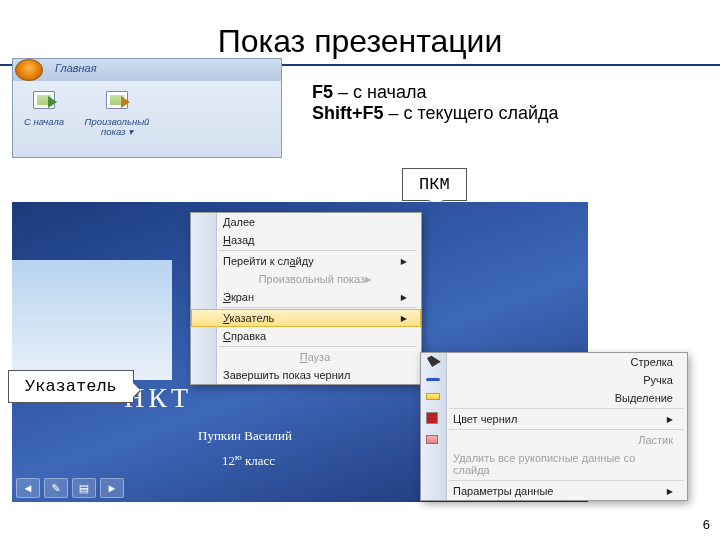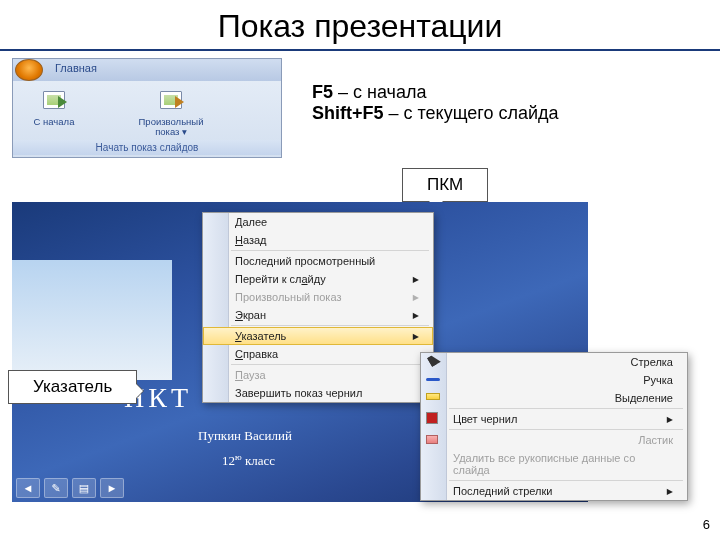--- a/index.html
+++ b/index.html
@@ -1,25 +1,25 @@
 <!DOCTYPE html>
 <html><head>
 <meta charset="utf-8">
 <style>
   * { box-sizing: border-box; margin: 0; padding: 0; }
   body { width: 720px; height: 540px; font-family: "Segoe UI", Tahoma, sans-serif; background: #fff; position: relative; overflow: hidden; }
   
-  .page-title { font-size: 32px; font-weight: 400; text-align: center; padding: 8px 0 4px; border-bottom: 2px solid #1a3a7a; font-family: Arial, sans-serif; }
-  
-  .ribbon-area { position: absolute; top: 58px; left: 12px; width: 270px; height: 100px; border: 1px solid #8a9bb8; background: linear-gradient(#e8eff8, #d4e0f0); }
+  .page-title { font-size: 32px; font-weight: 400; text-align: center; padding: 23px 0 4px; border-bottom: 2px solid #1a3a7a; font-family: Arial, sans-serif; }
+  
+  .ribbon-area { position: absolute; top: 58px; left: 12px; width: 270px; height: 100px; border: 1px solid #8a9bb8; background: linear-gradient(#e8eff8, #d4e0f0); font-style: italic; }
   .ribbon-tabs { display: flex; background: linear-gradient(#d0ddf0, #b8c9e4); height: 22px; font-size: 11px; }
   .ribbon-office { width: 28px; height: 22px; background: radial-gradient(circle at 50% 40%, #ffb84d 0%, #e07800 60%, #b85d00 100%); border-radius: 50%; margin: 0 2px; border: 1px solid #9a6020; }
   .ribbon-tab { padding: 3px 10px; color: #2a4a8a; }
   .ribbon-tab.active { background: #e8eff8; border: 1px solid #a0b4d8; border-bottom: none; }
-  .ribbon-body { display: flex; padding: 4px 12px 0; gap: 44px; }
+  .ribbon-body { display: flex; padding: 4px 2px 0; }
   .ribbon-btn { width: 58px; text-align: center; font-size: 9.5px; color: #2a4a8a; padding: 2px 1px; line-height: 1.1; }
   .ribbon-btn.big { width: 88px; }
   .ribbon-icon { width: 32px; height: 28px; margin: 0 auto 2px; position: relative; }
   .slide-thumb { width: 22px; height: 18px; border: 1px solid #7a8aa8; background: #fff; position: absolute; top: 4px; left: 5px; border-radius: 1px; }
   .slide-thumb::after { content:""; position:absolute; width:14px; height:10px; left:3px; top:3px; background:linear-gradient(#c8e0a8,#a8d078); }
   .play-tri { position: absolute; width: 0; height: 0; border-left: 9px solid #4a8a3a; border-top: 6px solid transparent; border-bottom: 6px solid transparent; top: 9px; left: 20px; }
   .ribbon-group-label { font-size: 10px; color: #3a5a9a; text-align: center; padding: 2px 0; background: linear-gradient(#d8e4f4, #c4d4ec); }
   
   .instructions { position: absolute; top: 82px; left: 312px; font-size: 18px; font-family: Arial, sans-serif; }
   .instructions .bold { font-weight: bold; }
@@ -28,32 +28,32 @@
   .sky { position: absolute; top: 58px; left: 0; width: 160px; height: 120px; background: linear-gradient(#b8d4f0, #e8f0f8); }
   .univ-text { position: absolute; color: #fff; font-family: Georgia, serif; }
   .univ-main { top: 180px; left: 112px; font-size: 28px; letter-spacing: 4px; }
   .univ-sub1 { top: 226px; left: 186px; font-size: 13px; }
   .univ-sub2 { top: 250px; left: 210px; font-size: 13px; }
   .univ-sub2 sup { font-size: 9px; }
   
   .nav-bar { position: absolute; bottom: 4px; left: 4px; display: flex; gap: 4px; }
   .nav-btn { width: 24px; height: 20px; background: rgba(255,255,255,0.18); border: 1px solid rgba(255,255,255,0.35); border-radius: 2px; display: flex; align-items: center; justify-content: center; color: #fff; font-size: 11px; }
   
-  .callout { position: absolute; background: #fff; border: 1px solid #555; padding: 6px 24px; font-size: 17px; font-family: Liberation Sans, sans-serif; }
+  .callout { position: absolute; background: #fff; border: 1px solid #555; padding: 6px 16px; font-size: 17px; font-family: Liberation Mono, monospace; }
   .callout.pkm { top: 168px; left: 402px; }
   .callout.pkm::after { content:""; position:absolute; top:100%; left:26px; border:7px solid transparent; border-top-color:#fff; }
   .callout.pkm::before { content:""; position:absolute; top:100%; left:25px; border:8px solid transparent; border-top-color:#555; }
   .callout.pointer { top: 370px; left: 8px; }
   .callout.pointer::after { content:""; position:absolute; left:100%; top:40%; border:7px solid transparent; border-left-color:#fff; }
   .callout.pointer::before { content:""; position:absolute; left:100%; top:38%; border:8px solid transparent; border-left-color:#555; }
   
-  .context-menu { position: absolute; top: 212px; left: 202px; width: 232px; background: #f4f4f4; border: 1px solid #9a9a9a; box-shadow: 2px 3px 8px rgba(0,0,0,0.35); font-size: 11px; }
+  .context-menu { position: absolute; top: 212px; left: 190px; width: 232px; background: #f4f4f4; border: 1px solid #9a9a9a; box-shadow: 2px 3px 8px rgba(0,0,0,0.35); font-size: 11px; }
   .context-menu .strip { position: absolute; left: 0; top: 0; bottom: 0; width: 26px; background: linear-gradient(90deg, #e8eef8, #d4ddec); border-right: 1px solid #c0c8d8; }
   .cm-item { position: relative; padding: 3px 14px 3px 32px; color: #222; display: flex; justify-content: space-between; align-items: center; }
-  .cm-item.disabled { color: #a0a0a0; }
+  .cm-item.disabled { color: #a0a0a0; justify-content: center; }
   .cm-item.hover { background: linear-gradient(#fff2c8, #ffe088); border: 1px solid #e0b838; padding: 2px 13px 2px 31px; }
   .cm-sep { height: 1px; background: #d4d4d4; margin: 1px 4px 1px 28px; position: relative; }
   .cm-arrow { font-size: 8px; color: #222; }
   .cm-item.disabled .cm-arrow { color: #b0b0b0; }
   .cm-u { text-decoration: underline; }
   
   .submenu { position: absolute; top: 352px; left: 420px; width: 268px; background: #f4f4f4; border: 1px solid #9a9a9a; box-shadow: 2px 3px 8px rgba(0,0,0,0.35); font-size: 11px; }
   .submenu .strip { position: absolute; left: 0; top: 0; bottom: 0; width: 26px; background: linear-gradient(90deg, #e8eef8, #d4ddec); border-right: 1px solid #c0c8d8; }
   .sm-item { position: relative; padding: 3px 14px 3px 32px; color: #222; display: flex; align-items: center; justify-content: flex-end; }
   .sm-item.disabled { color: #a0a0a0; }
@@ -85,21 +85,20 @@
       <div>С начала</div>
     </div>
     <div class="ribbon-btn big">
       <div class="ribbon-icon">
           <div class="slide-thumb"></div>
           <div class="play-tri" style="border-left-color:#c08020"></div>
         </div>
       <div>Произвольный показ ▾</div>
     </div>
   </div>
-  <div class="ribbon-group-label">Начать показ слайдов</div>
 </div>
 
 <div class="instructions">
   <div><span class="bold">F5</span><span> – с начала</span></div>
   <div><span class="bold">Shift+F5</span><span> – с текущего слайда</span></div>
 </div>
 
 <div class="callout pkm">ПКМ</div>
 
 <div class="presentation">
@@ -120,23 +119,20 @@
 <div class="context-menu">
   <div class="strip"></div>
   <div class="cm-item">
       <span><span class="cm-u">Д</span>алее</span>
     </div>
   <div class="cm-item">
       <span><span class="cm-u">Н</span>азад</span>
     </div>
   <div class="cm-sep"></div>
   <div class="cm-item">
-      <span>Последний просмотренный</span>
-    </div>
-  <div class="cm-item">
       <span>Перейти к сл<span class="cm-u">а</span>йду</span>
       <span class="cm-arrow">▶</span>
     </div>
   <div class="cm-item disabled">
       <span>Произвольный показ</span>
       <span class="cm-arrow">▶</span>
     </div>
   <div class="cm-item">
       <span><span class="cm-u">Э</span>кран</span>
       <span class="cm-arrow">▶</span>
@@ -191,18 +187,18 @@
       <div class="sm-icon">
         <div class="eraser"></div>
       </div>
       <span>Ластик</span>
     </div>
   <div class="sm-item disabled">
       <span>Удалить все рукописные данные со слайда</span>
     </div>
   <div class="cm-sep"></div>
   <div class="sm-item">
-      <span>Последний стрелки</span>
+      <span>Параметры данные</span>
       <span class="cm-arrow" style="margin-left:auto">▶</span>
     </div>
 </div>
 
 <div class="page-number">6</div>
 
 </body></html>

